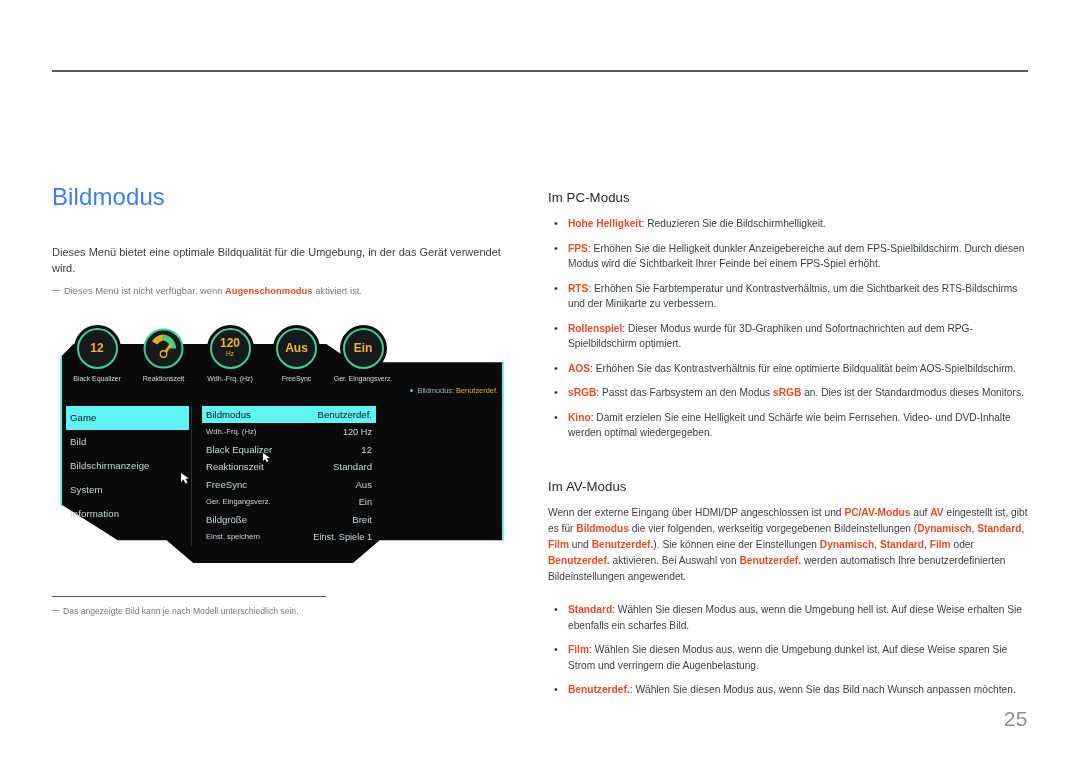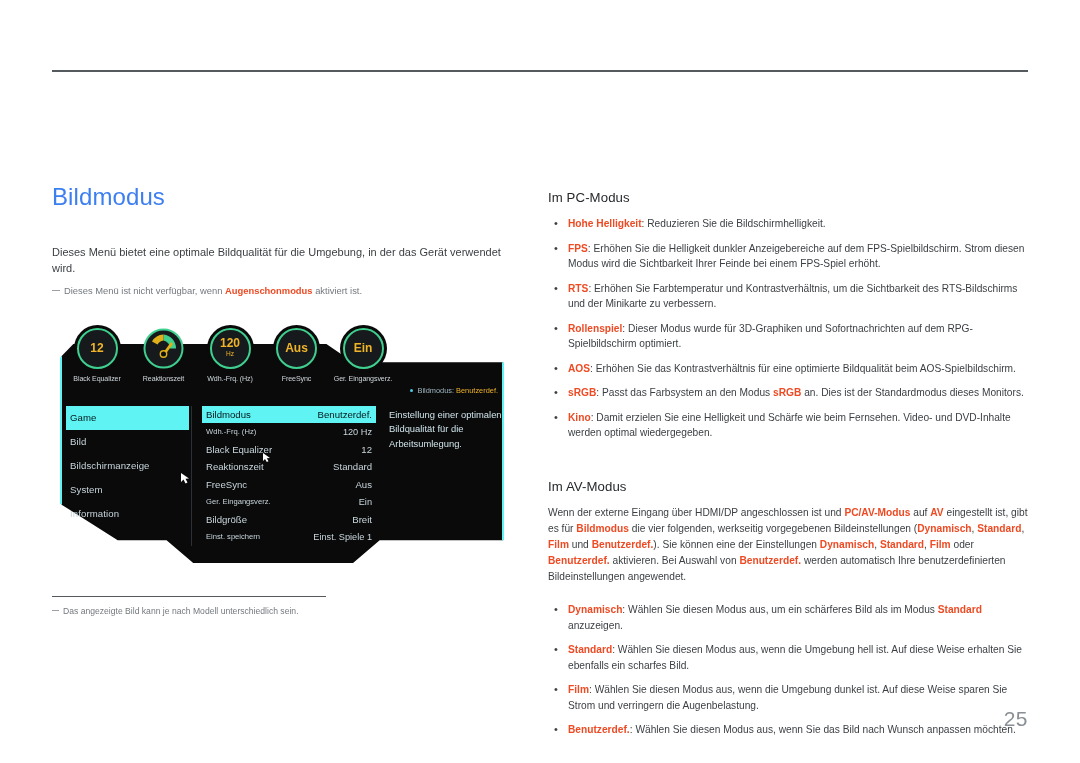--- a/index.html
+++ b/index.html
@@ -418,23 +418,20 @@
           <div class="m-row">
             <span>Bildgröße</span>
             <span class="m-val">Breit</span>
           </div>
           <div class="m-row small">
             <span>Einst. speichern</span>
             <span class="m-val">Einst. Spiele 1</span>
           </div>
         </div>
 
-        <div class="menu-col-3">
-          <div class="m-desc">Einstellung einer optimalen Bildqualität für die Arbeitsumlegung.</div>
-        </div>
 
       </div>
 
       <div class="cursor">
         <svg width="14" height="14" viewBox="0 0 14 14">
           <path d="M 1 1 L 1 10 L 3.5 7.5 L 5.5 11.5 L 7.5 10.5 L 5.5 6.8 L 9 6.5 Z" fill="#ffffff"></path>
         </svg>
       </div>
       <div class="cursor cursor2">
         <svg width="12" height="12" viewBox="0 0 12 12">
@@ -448,34 +445,33 @@
     <div class="footnote">Das angezeigte Bild kann je nach Modell unterschiedlich sein.</div>
 
   </div>
 
   <div class="col-right">
 
     <h2 class="sec-head">Im PC-Modus</h2>
 
     <ul class="blist">
       <li><span class="hl">Hohe Helligkeit</span><span>: </span><span>Reduzieren Sie die Bildschirmhelligkeit.</span></li>
-      <li><span class="hl">FPS</span><span>: </span><span>Erhöhen Sie die Helligkeit dunkler Anzeigebereiche auf dem FPS-Spielbildschirm. Strom diesen Modus wird die Sichtbarkeit Ihrer Feinde bei einem FPS-Spiel erhöht.</span></li>
+      <li><span class="hl">FPS</span><span>: </span><span>Erhöhen Sie die Helligkeit dunkler Anzeigebereiche auf dem FPS-Spielbildschirm. Durch diesen Modus wird die Sichtbarkeit Ihrer Feinde bei einem FPS-Spiel erhöht.</span></li>
       <li><span class="hl">RTS</span><span>: </span><span>Erhöhen Sie Farbtemperatur und Kontrastverhältnis, um die Sichtbarkeit des RTS-Bildschirms und der Minikarte zu verbessern.</span></li>
       <li><span class="hl">Rollenspiel</span><span>: </span><span>Dieser Modus wurde für 3D-Graphiken und Sofortnachrichten auf dem RPG-Spielbildschirm optimiert.</span></li>
       <li><span class="hl">AOS</span><span>: </span><span>Erhöhen Sie das Kontrastverhältnis für eine optimierte Bildqualität beim AOS-Spielbildschirm.</span></li>
       <li><span class="hl">sRGB</span><span>: </span><span>Passt das Farbsystem an den Modus <span class="hl">sRGB</span> an. Dies ist der Standardmodus dieses Monitors.</span></li>
       <li><span class="hl">Kino</span><span>: </span><span>Damit erzielen Sie eine Helligkeit und Schärfe wie beim Fernsehen. Video- und DVD-Inhalte werden optimal wiedergegeben.</span></li>
     </ul>
 
     <h2 class="sec-head second">Im AV-Modus</h2>
 
     <p class="para">Wenn der externe Eingang über HDMI/DP angeschlossen ist und <span class="hl">PC/<span class="hl">AV</span>-Modus</span> auf <span class="hl">AV</span> eingestellt ist, gibt es für <span class="hl">Bildmodus</span> die vier folgenden, werkseitig vorgegebenen Bildeinstellungen (<span class="hl">Dynamisch</span>, <span class="hl">Standard</span>, <span class="hl">Film</span> und <span class="hl">Benutzerdef.</span>). Sie können eine der Einstellungen <span class="hl">Dynamisch</span>, <span class="hl">Standard</span>, <span class="hl">Film</span> oder <span class="hl">Benutzerdef.</span> aktivieren. Bei Auswahl von <span class="hl">Benutzerdef.</span> werden automatisch Ihre benutzerdefinierten Bildeinstellungen angewendet.</p>
 
     <ul class="blist">
-      <li><span class="hl">Dynamisch</span><span>: </span><span>Wählen Sie diesen Modus aus, um ein schärferes Bild als im Modus <span class="hl">Standard</span> anzuzeigen.</span></li>
       <li><span class="hl">Standard</span><span>: </span><span>Wählen Sie diesen Modus aus, wenn die Umgebung hell ist. Auf diese Weise erhalten Sie ebenfalls ein scharfes Bild.</span></li>
       <li><span class="hl">Film</span><span>: </span><span>Wählen Sie diesen Modus aus, wenn die Umgebung dunkel ist. Auf diese Weise sparen Sie Strom und verringern die Augenbelastung.</span></li>
       <li><span class="hl">Benutzerdef.</span><span>: </span><span>Wählen Sie diesen Modus aus, wenn Sie das Bild nach Wunsch anpassen möchten.</span></li>
     </ul>
 
   </div>
 
   <div class="page-number">25</div>
 
 </div>

